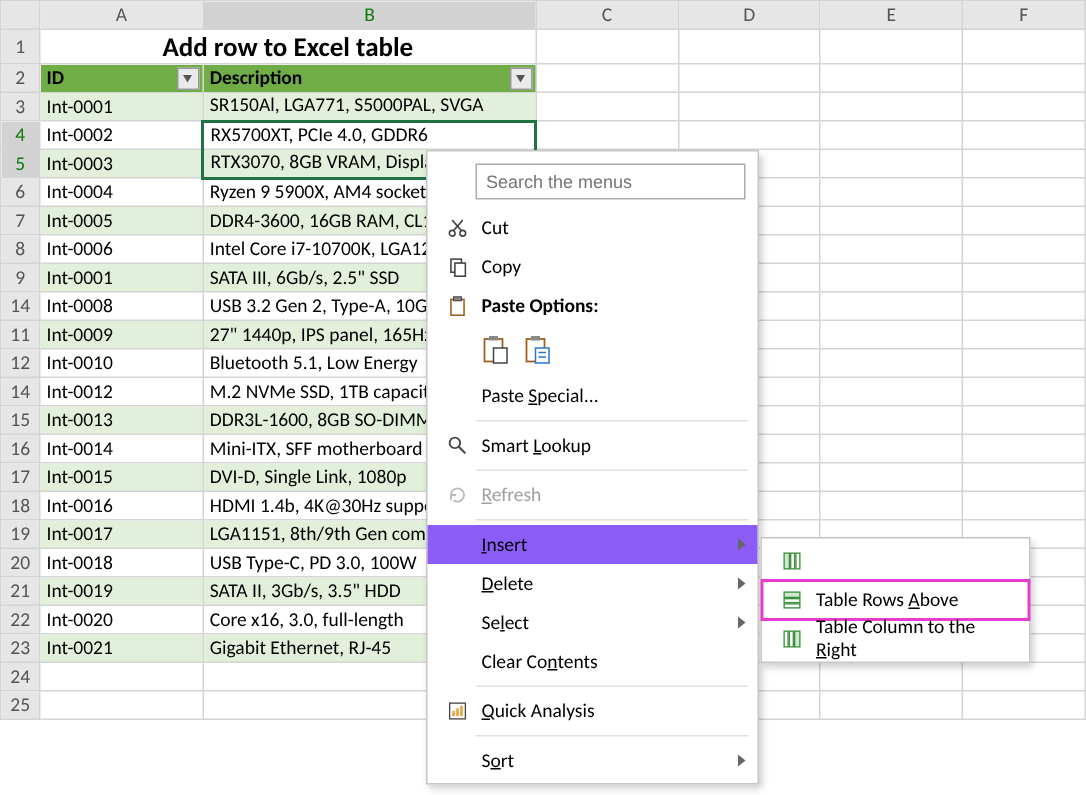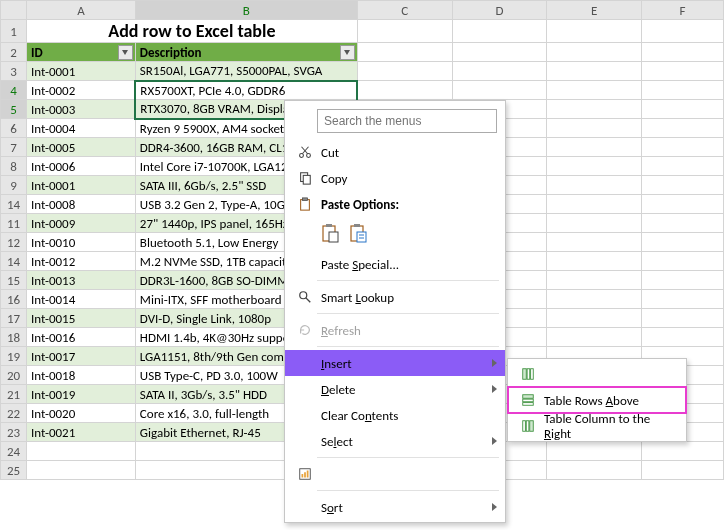--- a/index.html
+++ b/index.html
@@ -369,37 +369,38 @@
       <span class="lbl"><span class="u">I</span>nsert</span>
       <span class="arrow"></span>
     </div>
   <div class="ctx-item">
       <span class="icon"></span>
       <span class="lbl"><span class="u">D</span>elete</span>
       <span class="arrow"></span>
     </div>
   <div class="ctx-item">
       <span class="icon"></span>
-      <span class="lbl">Clear Co<span class="u">n</span>tents</span>
-    </div>
-  <div class="ctx-item">
-      <span class="icon"></span>
       <span class="lbl">Se<span class="u">l</span>ect</span>
       <span class="arrow"></span>
+    </div>
+  <div class="ctx-item">
+      <span class="icon"></span>
+      <span class="lbl">Clear Co<span class="u">n</span>tents</span>
     </div>
   <div class="ctx-sep"></div>
   <div class="ctx-item">
       <span class="icon">
         <svg viewBox="0 0 16 16" width="14" height="14">
           <rect x="2" y="2" width="12" height="12" fill="none" stroke="#444" stroke-width="1"></rect>
           <rect x="4" y="8" width="2" height="4" fill="#e8a33d"></rect>
           <rect x="7" y="6" width="2" height="6" fill="#e8a33d"></rect>
           <rect x="10" y="4" width="2" height="8" fill="#e8a33d"></rect>
         </svg>
       </span>
+      <span class="lbl"><span class="u">Q</span>uick Analysis</span>
     </div>
   <div class="ctx-sep"></div>
   <div class="ctx-item">
       <span class="icon"></span>
       <span class="lbl">S<span class="u">o</span>rt</span>
       <span class="arrow"></span>
     </div>
 </div>
 
 <div class="ctx-menu ctx-sub">

